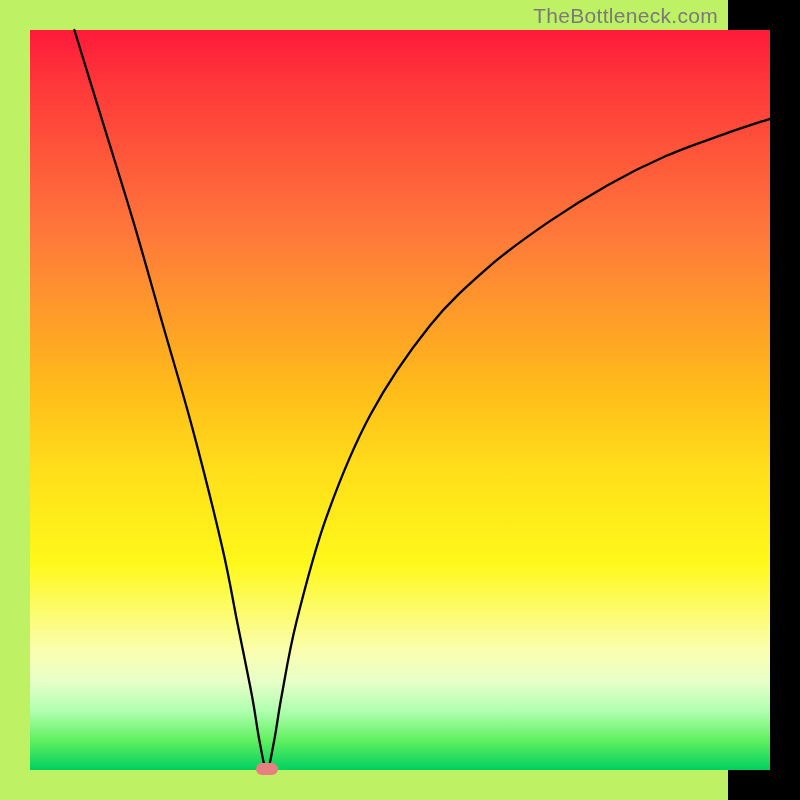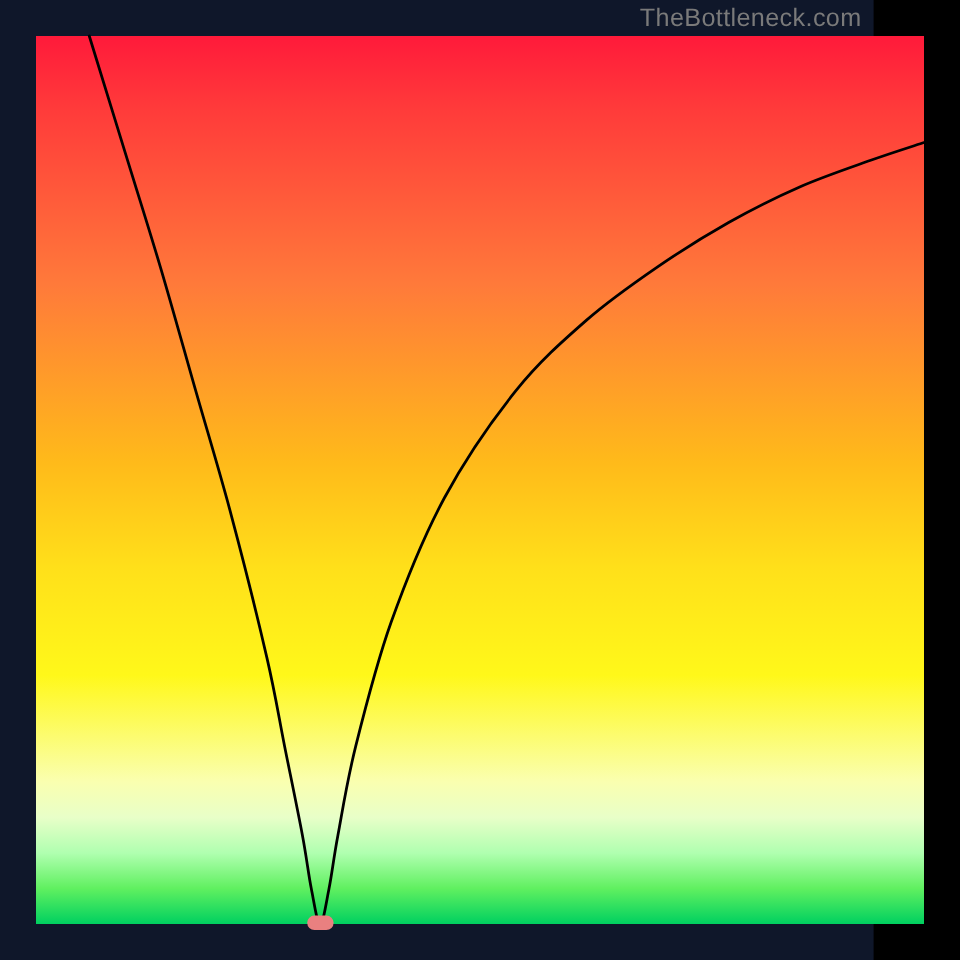--- a/index.html
+++ b/index.html
@@ -10,21 +10,21 @@
     background: #000;
     overflow: hidden;
     font-family: Arial, Helvetica, sans-serif;
   }
   .frame {
     position: absolute;
     top: 0;
     left: 0;
     width: 728px;
     height: 800px;
-    background: #0f172a;
+    background: #bef264;
   }
   .plot-area {
     position: absolute;
     top: 30px;
     left: 30px;
     width: 740px;
     height: 740px;
     
     background: linear-gradient(
       to bottom,

